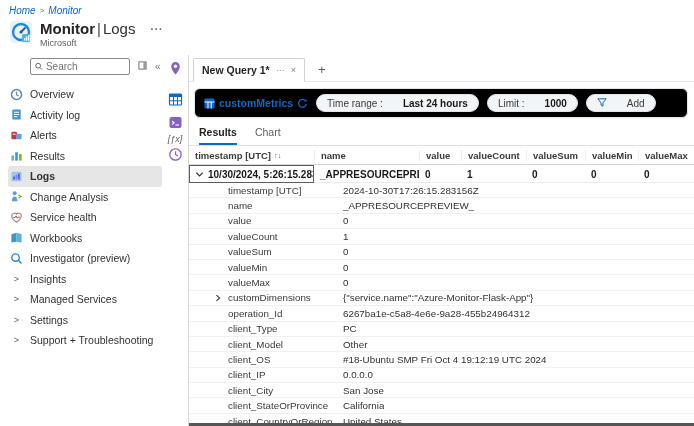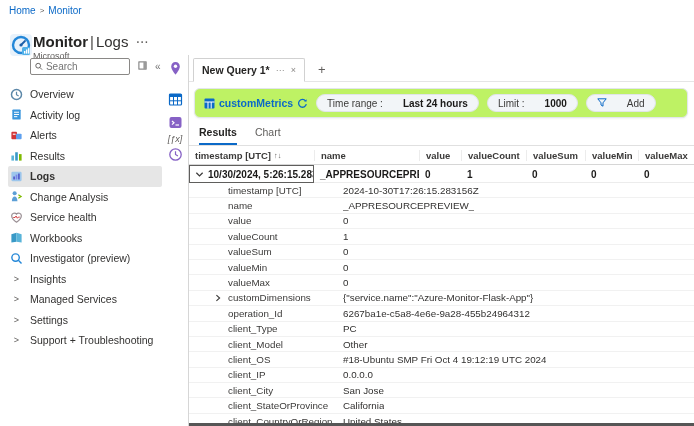--- a/index.html
+++ b/index.html
@@ -3,23 +3,23 @@
 <meta charset="utf-8">
 <style>
   * { margin:0; padding:0; box-sizing:border-box; }
   html,body { width:694px; height:426px; overflow:hidden; }
   body { font-family:"Liberation Sans","DejaVu Sans",sans-serif; font-size:10.5px; color:#252423; background:#fff; }
   .page { width:694px; height:426px; display:flex; flex-direction:column; }
 
   
   .tophdr { flex:none; height:55px; padding:5px 0 0 9px; }
   .breadcrumb { display:flex; align-items:center; gap:4px; font-size:10px; }
-  .crumb { color:#0b69c7; cursor:pointer; }
+  .crumb { color:#0b69c7; cursor:pointer;font-style:italic; }
   .crumb-sep { color:#605e5c; font-size:8px; }
-  .title-row { display:flex; align-items:flex-start; margin-top:17px; }
+  .title-row { display:flex; align-items:flex-start; gap:7px; margin-top:4px; }
   .app-icon svg { width:24px; height:24px; }
   .t1 { font-size:15px; font-weight:700; }
   .t-sep { font-size:15px; font-weight:400; color:#484644; padding:0 2px; }
   .t2 { font-size:15px; font-weight:400; color:#323130; }
   .subtitle { font-size:9px; color:#605e5c; margin-top:1px; }
   .more-dots { color:#605e5c; font-size:10px; font-weight:700; letter-spacing:1px; margin:4px 0 0 8px; cursor:pointer; }
 
   .content { flex:1; display:flex; min-height:0; }
 
   
@@ -41,21 +41,21 @@
   .tool.first { margin-bottom:16px; }
   .fx-glyph { font-size:9px; color:#605e5c; font-style:italic; }
 
   
   .main { flex:1; min-width:0; position:relative; display:flex; flex-direction:column; }
   .tabbar { flex:none; height:27px; display:flex; align-items:flex-end; padding-left:4px; border-bottom:1px solid #e5e5e5; }
   .tab { background:#fff; border:1px solid #d1d1d1; border-bottom:1px solid #fff; height:24px; margin-bottom:-1px; display:flex; align-items:center; gap:6px; padding:0 8px; border-radius:2px 2px 0 0; font-weight:700; font-size:10.5px; cursor:pointer; }
   .tab-ico { color:#8a8886; font-weight:400; font-size:9px; cursor:pointer; }
   .newtab { margin:0 0 5px 13px; color:#605e5c; font-size:13px; line-height:1; cursor:pointer; }
 
-  .querybar { flex:none; margin:6px 6px 0 5px; border:1px solid #e2e6eb; background:#bef264; border-radius:6px; box-shadow:0 1px 2px rgba(0,0,0,.05); padding:5px 9px; display:flex; align-items:center; gap:8px; }
+  .querybar { flex:none; margin:6px 6px 0 5px; border:1px solid #e2e6eb; background:#000000; border-radius:6px; box-shadow:0 1px 2px rgba(0,0,0,.05); padding:5px 9px; display:flex; align-items:center; gap:8px; }
   .qtable { display:flex; align-items:center; gap:4px; color:#0b69c7; font-weight:700; font-size:10.5px; cursor:pointer; }
   .qtable svg { width:11px; height:11px; }
   .pill { background:#f2f5f8; border:1px solid #e0e4e9; border-radius:11px; padding:2.5px 10px; font-size:10px; color:#3b3a39; display:flex; align-items:center; gap:20px; cursor:pointer; white-space:nowrap; }
   .pill b { color:#1b1a19; }
   .pill svg { width:10px; height:10px; }
 
   .rtabs { flex:none; display:flex; gap:18px; padding:8px 0 0 10px; border-bottom:1px solid #e0e0e0; }
   .rtab { font-size:10.5px; color:#605e5c; padding-bottom:5px; cursor:pointer; border-bottom:2px solid transparent; }
   .rtab.active { color:#252423; font-weight:600; border-bottom-color:#0b69c7; }
 

